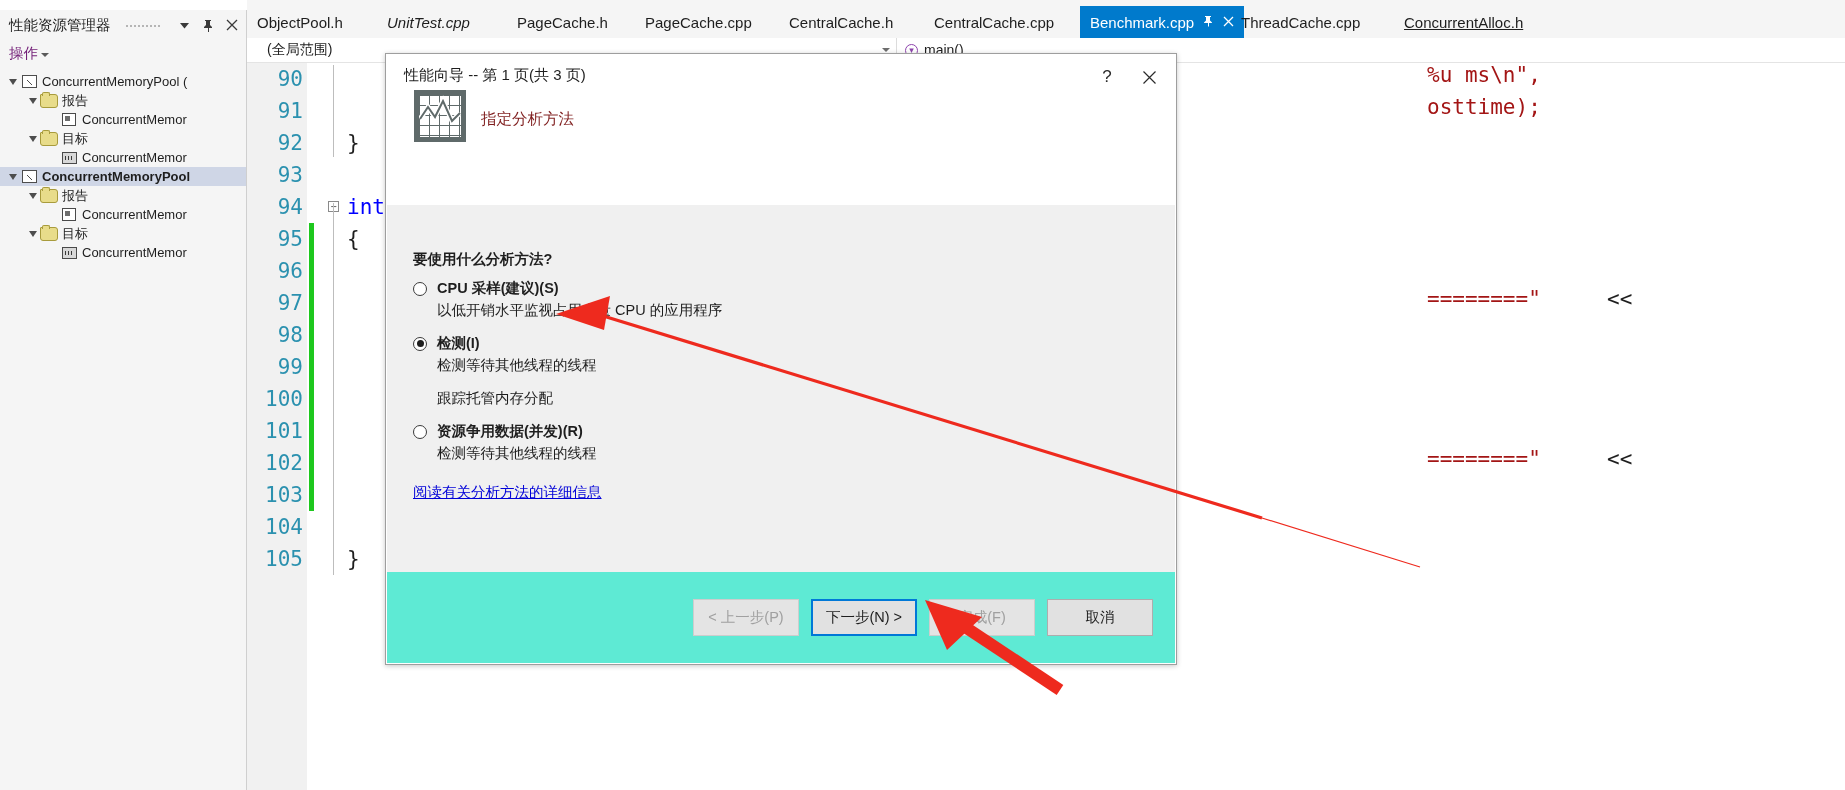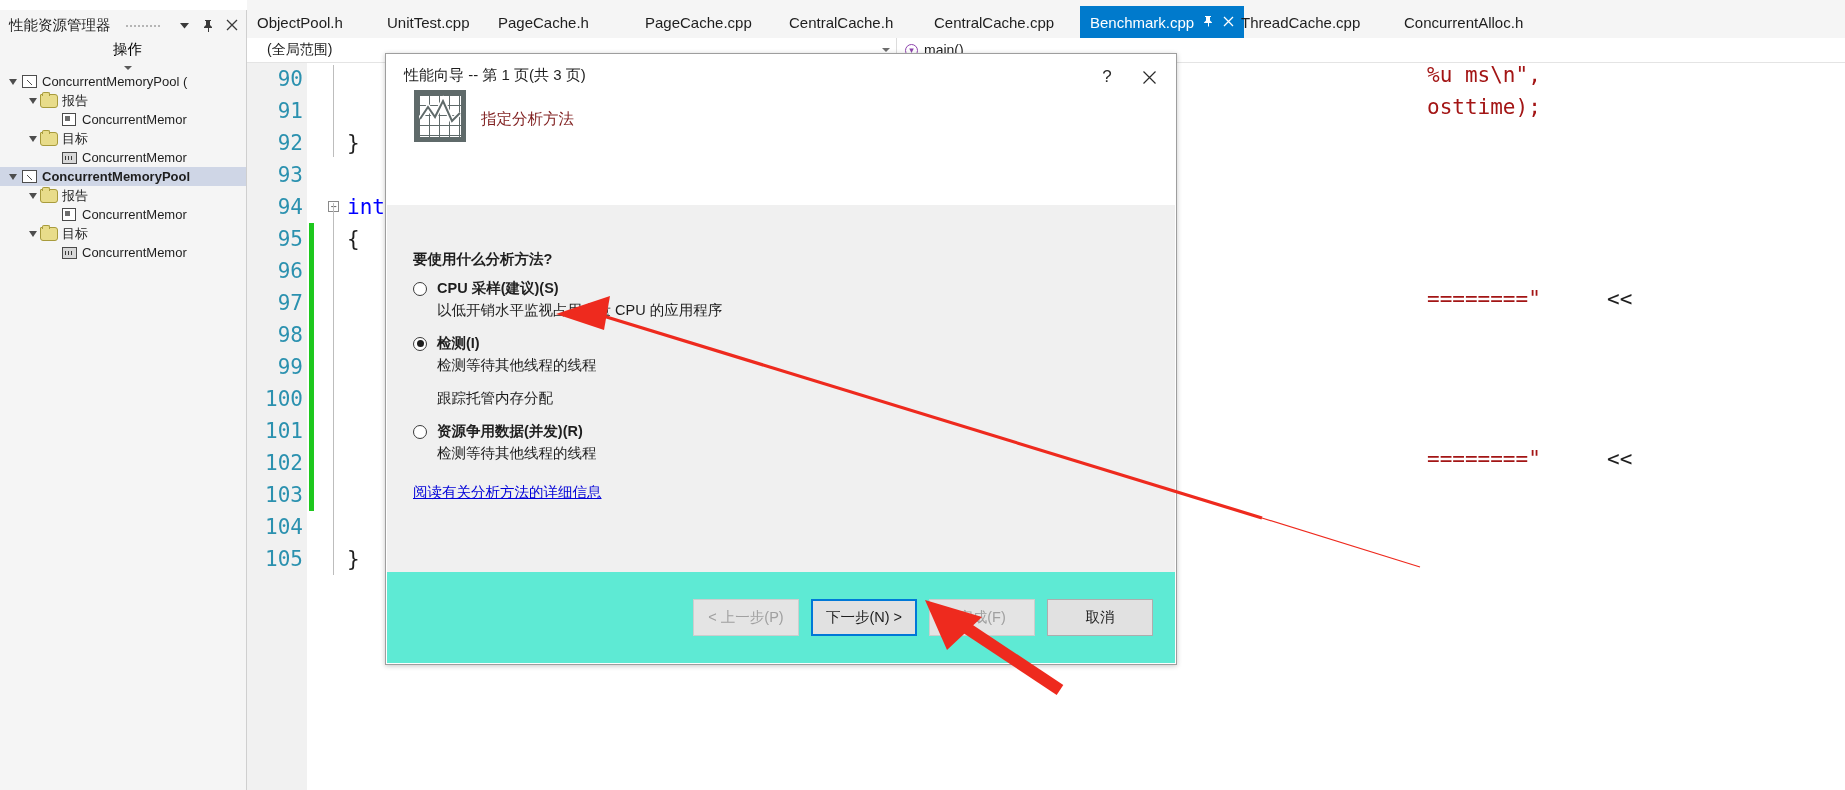--- a/index.html
+++ b/index.html
@@ -27,21 +27,21 @@
     background-image: radial-gradient(circle, #b5b5b5 1px, transparent 1px);
     background-size: 4px 4px; background-position: 0 5px;
     background-repeat: repeat-x;
   }
   .hdr-btn { width: 16px; height: 18px; display:flex; align-items:center; justify-content:center;
              color:#4a4a4a; font-size: 13px; cursor: default; }
   .hdr-btn svg { display:block; }
 
   .perf-toolbar {
     height: 26px; display: flex; align-items: center; padding-left: 9px; gap: 3px;
-    font-size: 14.5px; color: #000000; flex-direction: column;
+    font-size: 14.5px; color: #701a75;
   }
   .caret-dn { width: 0;height: 0;border-left: 4px solid transparent;border-right: 4px solid transparent;
     border-top: 4px solid #5a5a5a; margin-top: 4px; }
 
   .tree { padding-top: 6px; font-size: 13px; color: #1e1e1e; }
   .tree-row { display: flex; align-items: center; height: 19px; padding-right: 4px; white-space: nowrap; }
   .tree-row.sel { background: #cfd6e6; }
   .tree-row.sel .tnode-label { font-weight: bold; }
   .tri { width: 14px; display: flex; justify-content: center; align-items:center; flex: 0 0 14px; }
   .tri i { display:block; width:0;height:0;border-top:4.5px solid transparent;border-bottom:4.5px solid transparent;
@@ -267,24 +267,24 @@
         </div>
       </div>
   </div>
 
   <div class="editor-wrap">
 
     <div class="tabstrip" id="tabstrip">
         <div class="tab" style="left: 0px;">
           <span>ObjectPool.h</span>
         </div>
-        <div class="tab" style="left: 130px;">
+        <div class="tab" style="left: 130px; font-style: italic;">
           <span>UnitTest.cpp</span>
         </div>
-        <div class="tab" style="left: 241px;">
+        <div class="tab" style="left: 260px;">
           <span>PageCache.h</span>
         </div>
         <div class="tab" style="left: 388px;">
           <span>PageCache.cpp</span>
         </div>
         <div class="tab" style="left: 532px;">
           <span>CentralCache.h</span>
         </div>
         <div class="tab" style="left: 677px;">
           <span>CentralCache.cpp</span>
@@ -294,21 +294,21 @@
           <span class="tab-pin"><svg width="11" height="12" viewBox="0 0 11 12">
               <path d="M3 1h5v1h-1v3.5l2 2V8H6v3.5H5V8H1V7.5l2-2V2H2V1z" fill="#ffffff"></path>
             </svg></span>
           <span class="tab-close"><svg width="11" height="11" viewBox="0 0 11 11">
               <path d="M1 1 L10 10 M10 1 L1 10" stroke="#ffffff" stroke-width="1.3"></path>
             </svg></span>
         </div>
         <div class="tab" style="left: 984px;">
           <span>ThreadCache.cpp</span>
         </div>
-        <div class="tab" style="left: 1147px;">
+        <div class="tab" style="left: 1147px; text-decoration: underline;">
           <span>ConcurrentAlloc.h</span>
         </div>
       </div>
 
     <div class="navbar">
       <div class="nav-combo">
         <span>(全局范围)</span>
         <span class="combo-arrow"></span>
       </div>
       <div class="nav-combo2">

